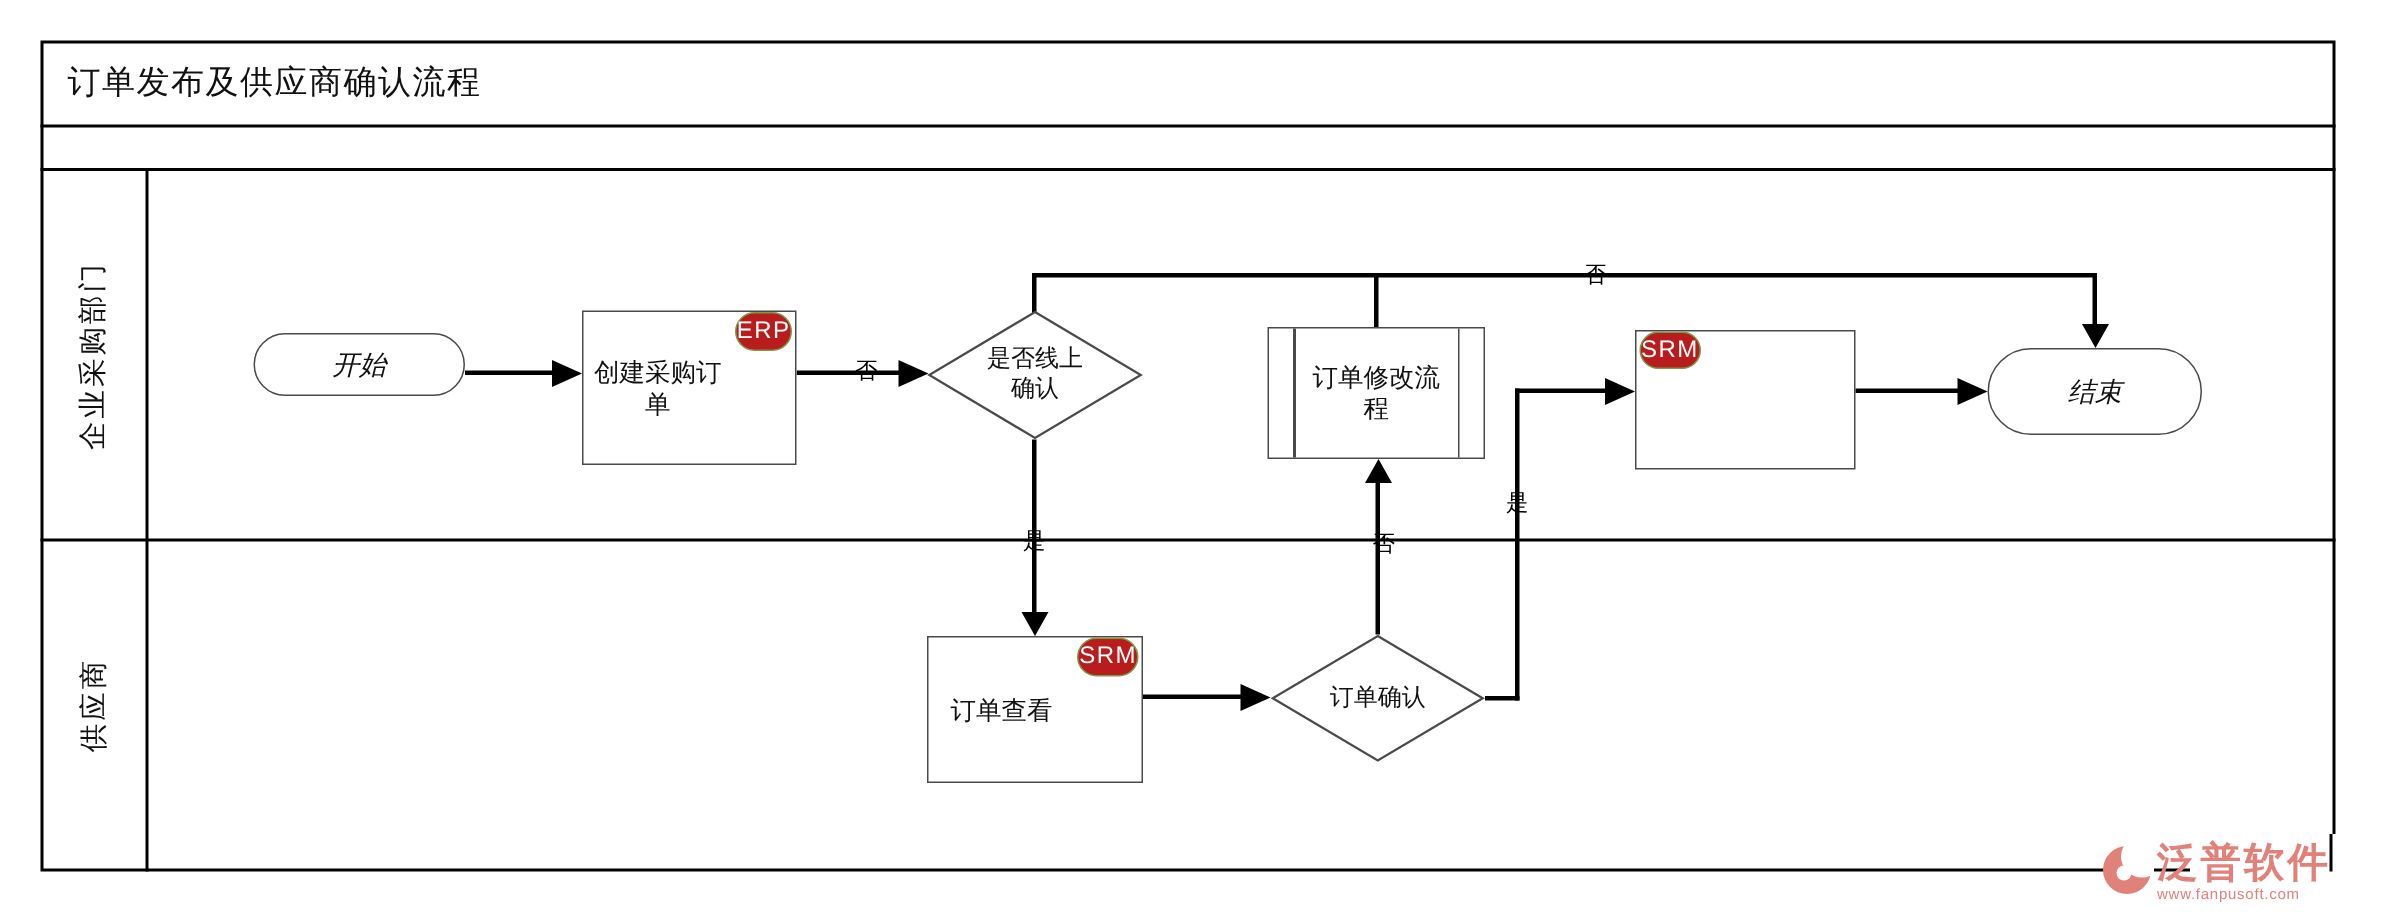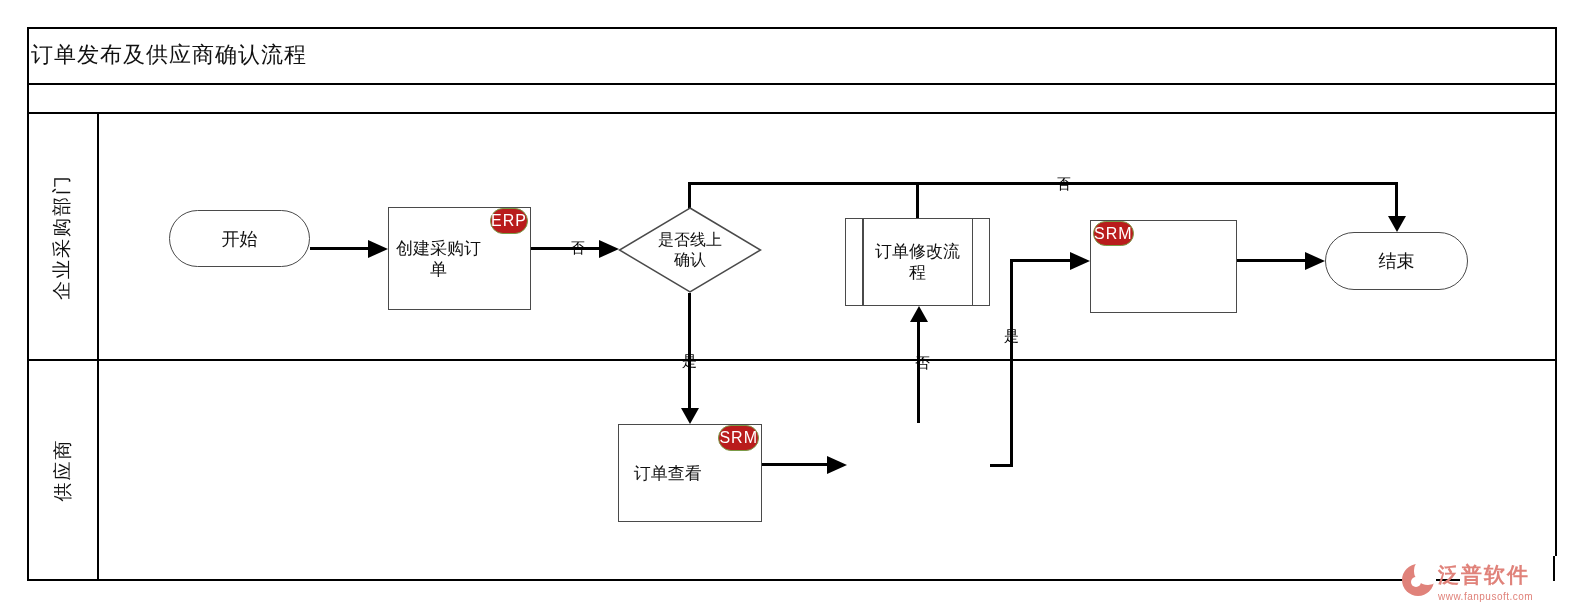--- a/index.html
+++ b/index.html
@@ -3,21 +3,21 @@
 <meta charset="utf-8">
 <style>
   html,body{margin:0;padding:0;background:#fff;}
   .canvas{
     position:relative;width:1587px;height:616px;background:#ffffff;overflow:hidden;
     font-family:"Liberation Sans","DejaVu Sans",sans-serif;color:#111;
   }
   
   .frame{position:absolute;left:27px;top:27px;width:1530px;height:554px;border:2px solid #000;box-sizing:border-box;}
   .gridline{position:absolute;background:#000;}
-  .title-cell{position:absolute;left:29px;top:29px;width:1520px;height:52px;display:flex;align-items:center;padding-left:2px;font-size:22px;letter-spacing:1px;}
+  .title-cell{position:absolute;left:29px;top:29px;width:1520px;height:52px;display:flex;align-items:center;padding-left:16px;font-size:22px;letter-spacing:1px;}
   .lane-label-cell{position:absolute;left:29px;width:66px;display:flex;align-items:center;justify-content:center;}
   .lane-label{transform:rotate(-90deg);white-space:nowrap;font-size:19px;letter-spacing:2px;}
   
   .fl{position:absolute;background:#000;}
   .ar-r{position:absolute;width:0;height:0;border-top:9px solid transparent;border-bottom:9px solid transparent;border-left:20px solid #000;}
   .ar-d{position:absolute;width:0;height:0;border-left:9px solid transparent;border-right:9px solid transparent;border-top:16px solid #000;}
   .ar-u{position:absolute;width:0;height:0;border-left:9px solid transparent;border-right:9px solid transparent;border-bottom:16px solid #000;}
   .edge-label{position:absolute;font-size:15px;line-height:16px;color:#000;}
   
   .node{position:absolute;box-sizing:border-box;background:#fff;}
@@ -28,21 +28,21 @@
         display:flex;align-items:center;justify-content:center;color:#fff;font-size:16px;letter-spacing:1px;}
   .diamond{background:transparent;}
   .diamond svg{position:absolute;left:0;top:0;}
   .diamond-shape{fill:#ffffff;stroke:#4a4a4a;stroke-width:1.5;}
   .diamond-label{position:absolute;inset:0;display:flex;align-items:center;justify-content:center;text-align:center;font-size:16px;line-height:20px;}
   .subproc-bar{position:absolute;top:0;bottom:0;width:1.5px;background:#4a4a4a;}
   
   .logo-bg{position:absolute;left:1460px;top:556px;width:127px;height:60px;background:#fff;}
   .logo-frameseg{position:absolute;left:1553px;top:556px;width:2px;height:25px;background:#000;}
   .logo{position:absolute;left:1400px;top:560px;display:flex;align-items:flex-start;}
-  .logo-brand{font-size:21px;font-weight:bold;line-height:30px;letter-spacing:2px;}
+  .logo-brand{font-size:27px;font-weight:bold;line-height:30px;letter-spacing:2px;}
   .logo-url{font-size:10px;line-height:14px;letter-spacing:0.5px;}
 </style>
 </head>
 <body>
 
 <div class="canvas">
 
   <div class="frame"></div>
   <div class="gridline" style="left:27px;top:83px;width:1530px;height:2px;"></div>
   <div class="gridline" style="left:27px;top:112px;width:1530px;height:2px;"></div>
@@ -86,21 +86,21 @@
   <div class="fl" style="left:1010px;top:259px;width:3px;height:208px;"></div>
   <div class="fl" style="left:1010px;top:259px;width:64px;height:3px;"></div>
   <div class="ar-r" style="left:1070px;top:252px;"></div>
   <div class="edge-label" style="left:1004px;top:328px;">是</div>
 
   <div class="fl" style="left:916px;top:183px;width:3px;height:35px;"></div>
 
   <div class="fl" style="left:1235px;top:259px;width:74px;height:3px;"></div>
   <div class="ar-r" style="left:1305px;top:252px;"></div>
 
-  <div class="node stadium" style="left:169px;top:210px;width:141px;height:57px;">
+  <div class="node stadium" style="left:169px;top:222px;width:141px;height:42px;font-style:italic;">
     <span>开始</span>
   </div>
 
   <div class="node box" style="left:388px;top:207px;width:143px;height:103px;">
     <div class="box-label">创建采购订单</div>
     <div class="pill">ERP</div>
   </div>
 
   <div class="node diamond" style="left:618px;top:207px;width:144px;height:86px;">
     <svg width="144" height="86">
@@ -116,29 +116,37 @@
     <div class="subproc-bar" style="right:16px;"></div>
     <div class="box-label">
         <span style="display:inline-block;width:90px;">订单修改流程</span>
       </div>
   </div>
 
   <div class="node box" style="left:1090px;top:220px;width:147px;height:93px;">
     <div class="pill" style="height:25px;">SRM</div>
   </div>
 
-  <div class="node stadium" style="left:1325px;top:232px;width:143px;height:58px;">
+  <div class="node stadium" style="left:1325px;top:232px;width:143px;height:58px;font-style:italic;">
     <span>结束</span>
   </div>
 
   <div class="node box" style="left:618px;top:424px;width:144px;height:98px;justify-content:center;">
     <div class="box-label">订单查看</div>
     <div class="pill">SRM</div>
   </div>
 
+  <div class="node diamond" style="left:847px;top:423px;width:143px;height:85px;">
+    <svg width="143" height="85">
+      <polygon class="diamond-shape" points="71.5,1 141.5,42.5 71.5,84 1.5,42.5"></polygon>
+    </svg>
+    <div class="diamond-label">
+        <span>订单确认</span>
+      </div>
+  </div>
 
   <div class="logo-bg"></div>
   <div class="logo-frameseg"></div>
   <div class="logo">
     <svg width="36" height="38" style="margin-right:2px;">
       <circle cx="18" cy="20" r="16" fill="#E0827A"></circle>
       <circle cx="28" cy="11" r="14" fill="#ffffff"></circle>
       <circle cx="16" cy="22" r="5" fill="#ffffff"></circle>
     </svg>
     <div>

